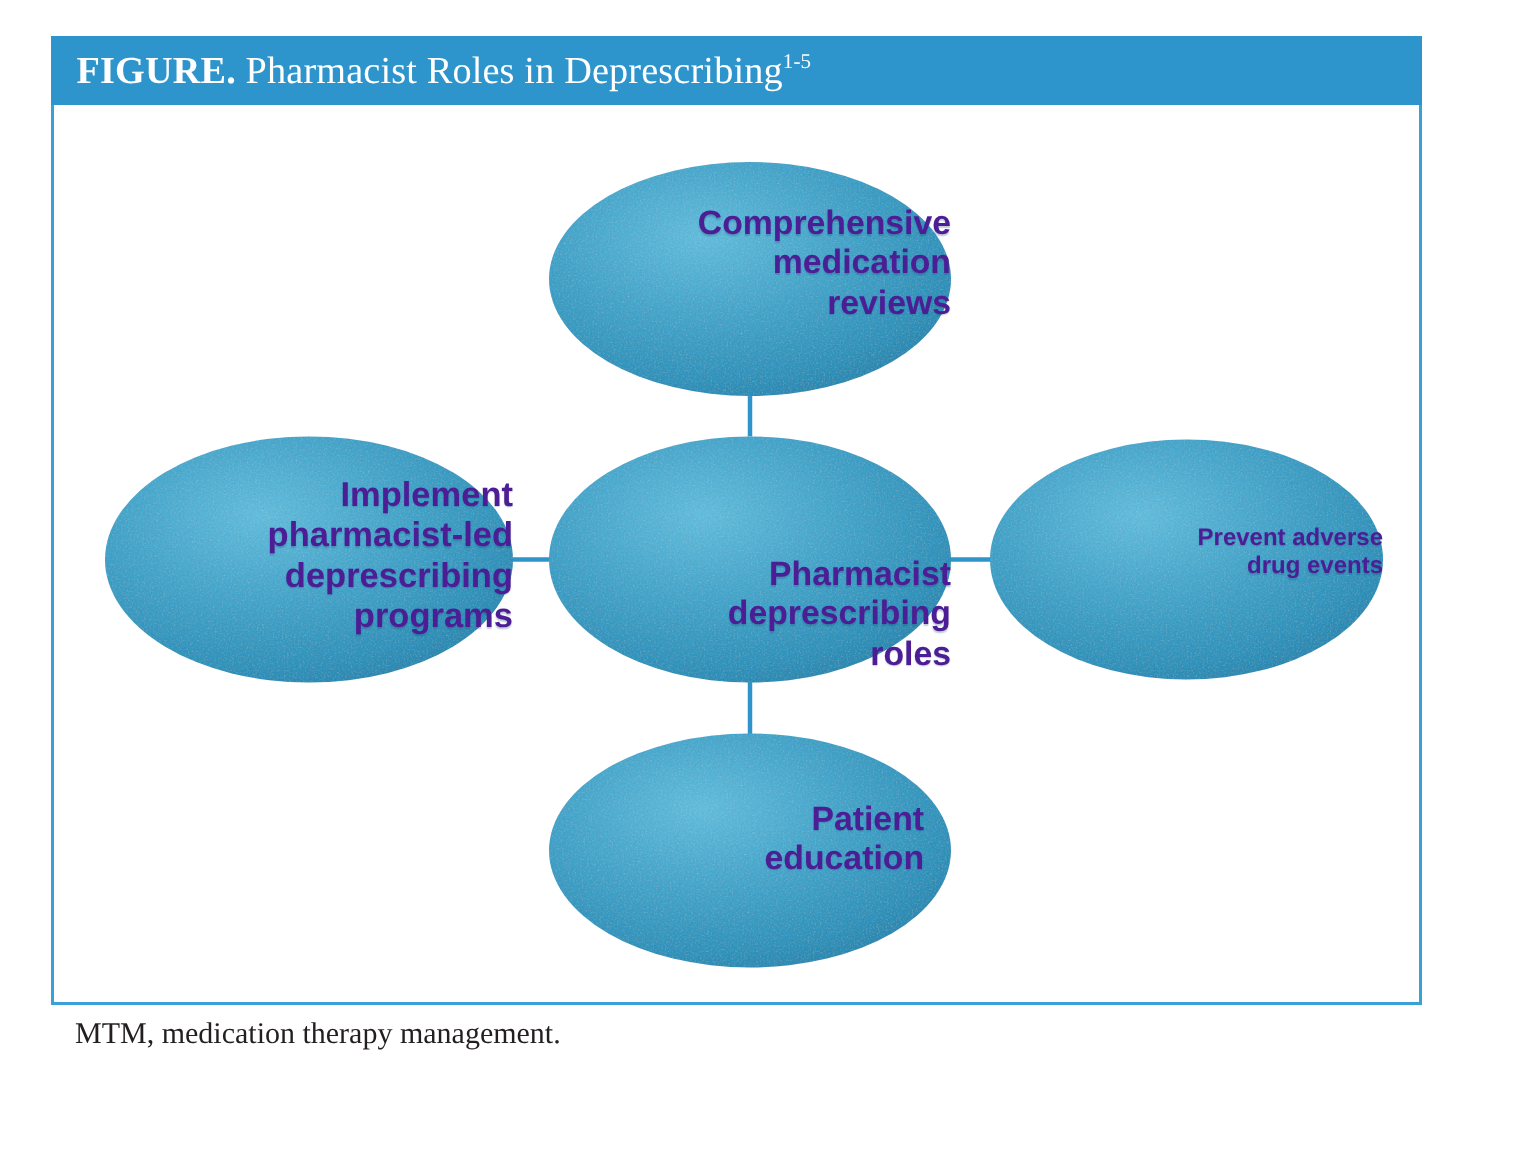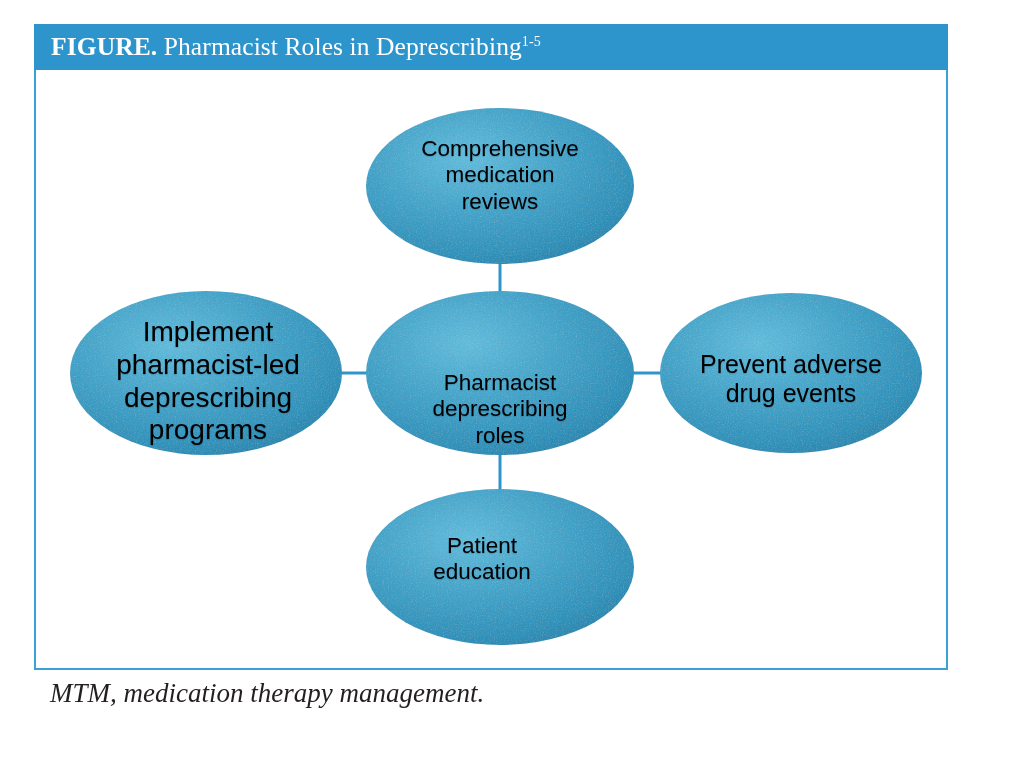--- a/index.html
+++ b/index.html
@@ -80,45 +80,44 @@
     height: 768px;
     pointer-events: none;
   }
   .diagram svg {
     display: block;
   }
 
   
   .node-label {
     position: absolute;
-    color: #000000;
+    color: #4c1d95;
     font-family: "Liberation Sans", sans-serif;
-    font-weight: normal;
-    text-align: center;
+    font-weight: bold;
+    text-align: right;
     line-height: 1.17;
     white-space: pre-line;
     text-shadow: 0 1px 1px rgba(20,70,100,0.28);
     user-select: none;
   }
   .node-center  { left: 366px; top: 330px; width: 268px; font-size: 22.5px; margin-top: 40px; }
   .node-top     { left: 366px; top: 136px; width: 268px; font-size: 22.5px; }
   .node-bottom  { left: 348px; top: 533px; width: 268px; font-size: 22.5px; }
-  .node-left    { left: 74px;  top: 316px; width: 268px; font-size: 28px; }
-  .node-right   { left: 660px; top: 350px; width: 262px; font-size: 25px; }
+  .node-left    { left: 74px;  top: 316px; width: 268px; font-size: 23px; }
+  .node-right   { left: 660px; top: 350px; width: 262px; font-size: 16px; }
 
   
   .figure-footnote {
     position: absolute;
     left: 50px;
     top: 678px;
     font-family: "Liberation Serif", serif;
-    font-size: 27px;
+    font-size: 20px;
     color: #231f20;
     white-space: nowrap;
-    font-style: italic;
   }
 </style>
 </head>
 <body>
 
 <div id="figure-root">
 
   <div class="figure-header">
     <div class="figure-header-text">
       <span class="lbl">FIGURE.</span><span> </span><span class="ttl">Pharmacist Roles in Deprescribing</span><span class="sup">1-5</span>

